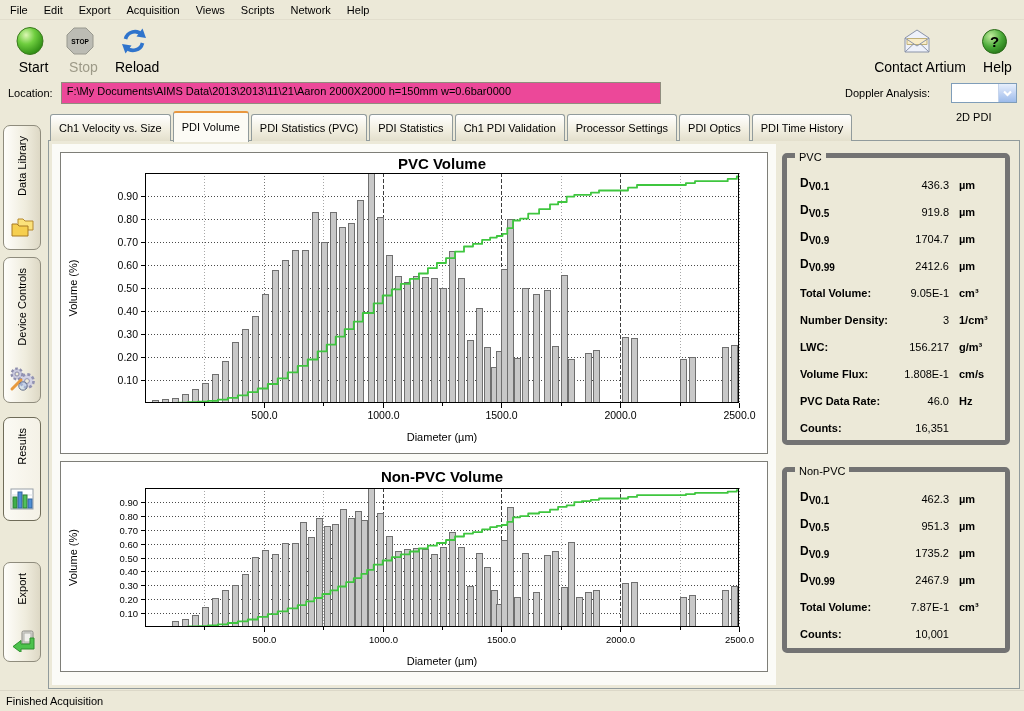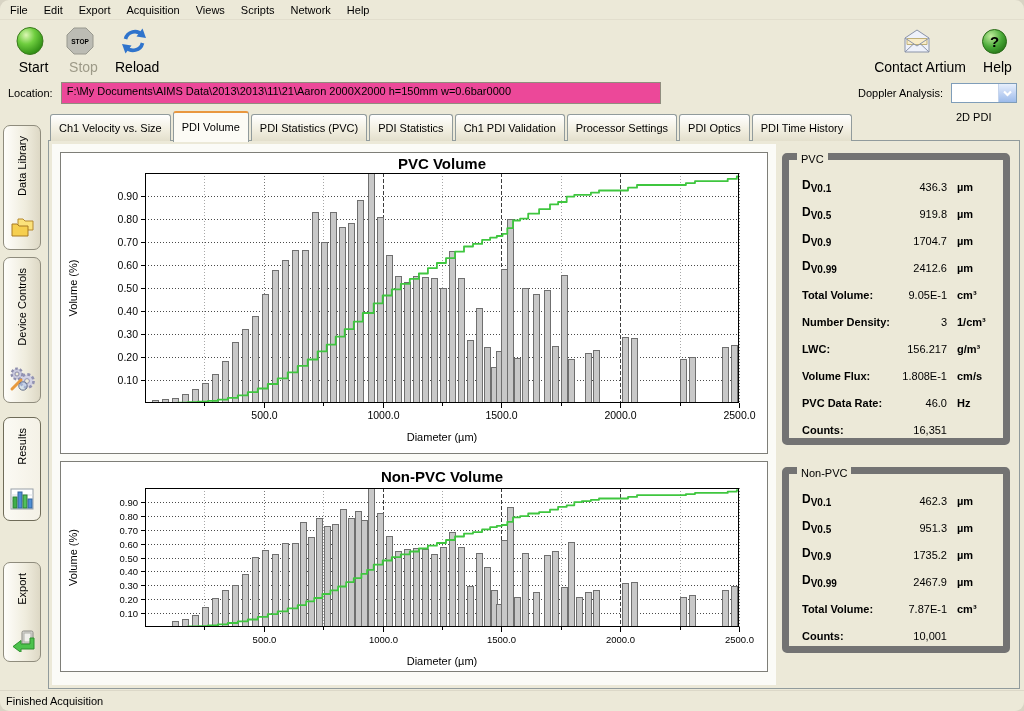--- a/index.html
+++ b/index.html
@@ -1,17 +1,17 @@
 <!DOCTYPE html>
 <html><head>
 <meta charset="utf-8">
 <style>
   html,body{margin:0;padding:0;background:#d8d4c4;}
   .window{position:relative;width:1024px;height:711px;background:#ece9d8;
-    font-family:"Liberation Sans",sans-serif;font-size:11px;color:#000;overflow:hidden;border-radius:9px;}
+    font-family:"Liberation Sans",sans-serif;font-size:11px;color:#000;overflow:hidden;}
 
   
   .menubar{position:absolute;top:0;left:0;right:0;height:19px;display:flex;align-items:center;
     padding-left:2px;border-bottom:1px solid #e2decd;}
   .menu-item{padding:2px 8px;cursor:default;}
 
   
   .toolbar{position:absolute;top:20px;left:0;right:0;height:66px;display:flex;
     justify-content:space-between;padding:0 8px;}
   .tb-group{display:flex;align-items:flex-start;gap:6px;}
@@ -19,21 +19,21 @@
   .tb-icon{height:32px;display:flex;align-items:center;justify-content:center;}
   .tb-label{font-size:14px;margin-left:7px;}
   .tb-label.gray{color:#9d9a88;}
 
   
   .location-row{position:absolute;top:81px;left:0;right:0;height:24px;display:flex;align-items:center;}
   .loc-label{margin-left:8px;}
   .loc-field{margin-left:8px;width:588px;height:16px;background:#ec4899;border:1px solid #90College8d7e;
     border:1px solid #908d7e;padding:2px 5px;white-space:nowrap;overflow:hidden;}
   .loc-spacer{flex:1;}
-  .dop-label{margin-right:8px;text-align:center;}
+  .dop-label{margin-right:21px;text-align:center;}
   .combo{width:66px;height:20px;border:1px solid #7f9db9;background:#fff;display:flex;margin-right:7px;box-sizing:border-box;}
   .combo-text{flex:1;padding:3px 0 0 4px;margin-top:24px;}
   .combo-arrow{width:17px;background:linear-gradient(#e7effc,#c3d5f4 50%,#9cbbea);
     border-left:1px solid #c5d4ec;display:flex;align-items:center;justify-content:center;}
 
   
   .main{position:absolute;top:116px;left:0;width:1024px;height:574px;}
   .sidebar{position:absolute;left:0;top:0;width:47px;height:100%;}
   .side-tab{position:absolute;left:3px;width:38px;box-sizing:border-box;border:1px solid #8f8c7d;
     border-radius:7px;background:linear-gradient(90deg,#fffefb 0%,#efecdd 60%,#ddd8c5 100%);
@@ -49,21 +49,21 @@
   .tab.active{height:21px;line-height:20px;background:#fcfbf5;border-top:2px solid #e9973e;margin-bottom:-1px;z-index:3;}
   .panel{position:absolute;top:24px;left:1px;width:972px;height:549px;border:1px solid #919b9c;
     background:#ece9d8;box-sizing:border-box;}
   .charts-area{position:absolute;left:3px;top:3px;width:724px;height:541px;background:#fbfbf7;}
   .chart-box{position:absolute;left:8px;background:#fff;border:1px solid #7e7e78;}
   #chart0{top:8px;width:706px;height:300px;}
   #chart1{top:317px;width:706px;height:209px;}
   .chart-box svg{display:block;}
 
   .stats-col{position:absolute;left:731px;top:0;width:238px;height:100%;}
-  .groupbox{position:absolute;left:2px;width:228px;border:7px solid #737373;border-radius:5px;box-sizing:border-box;}
+  .groupbox{position:absolute;left:2px;width:228px;border:5px solid #737373;border-radius:5px;box-sizing:border-box;}
   #gb-pvc{top:12px;height:292px;}
   #gb-npvc{top:326px;height:186px;}
   .gb-legend{position:absolute;top:-7px;left:8px;background:#ece9d8;padding:0 4px;line-height:12px;}
   .gb-rows{padding-top:13px;}
   .gb-row{height:27px;display:flex;align-items:center;padding:0 8px 0 13px;}
   .gb-row .lbl{font-weight:bold;}
   .gb-row .lbl sub{font-size:10px;font-weight:bold;}
   .gb-row .dd{font-weight:bold;font-size:12px;}
   .gb-row .val{flex:1;text-align:right;}
   .gb-row .unit{width:48px;padding-left:10px;font-weight:bold;box-sizing:border-box;}

